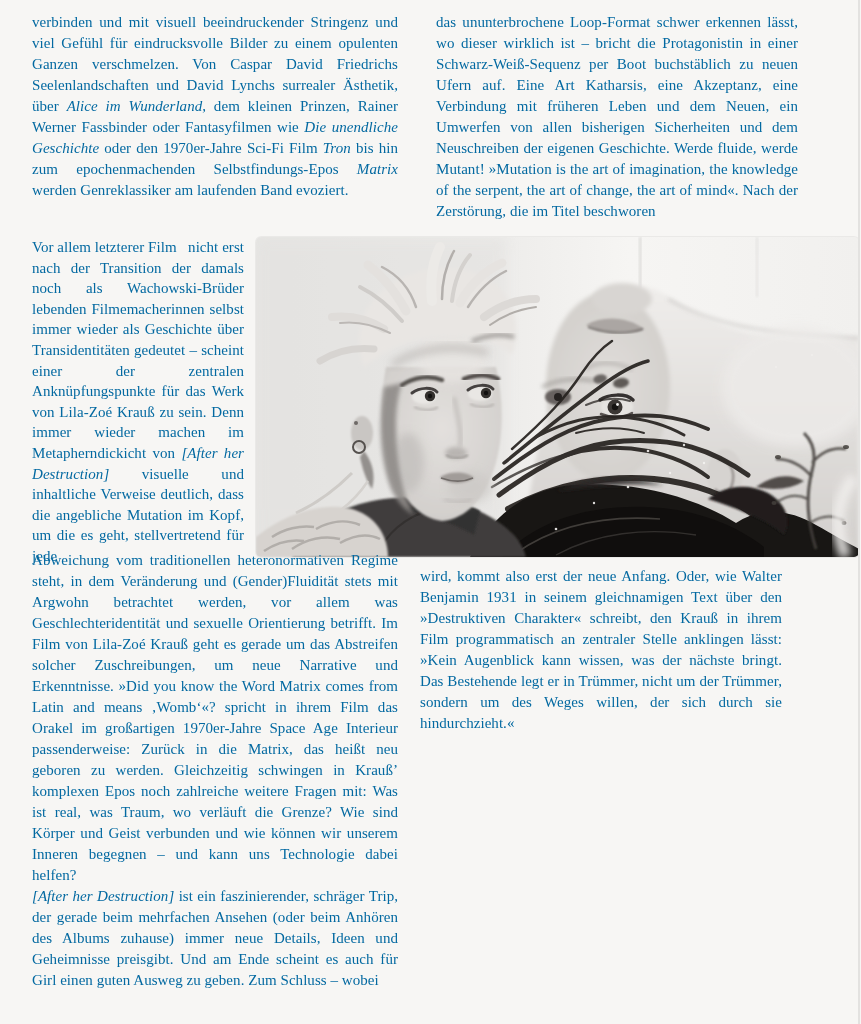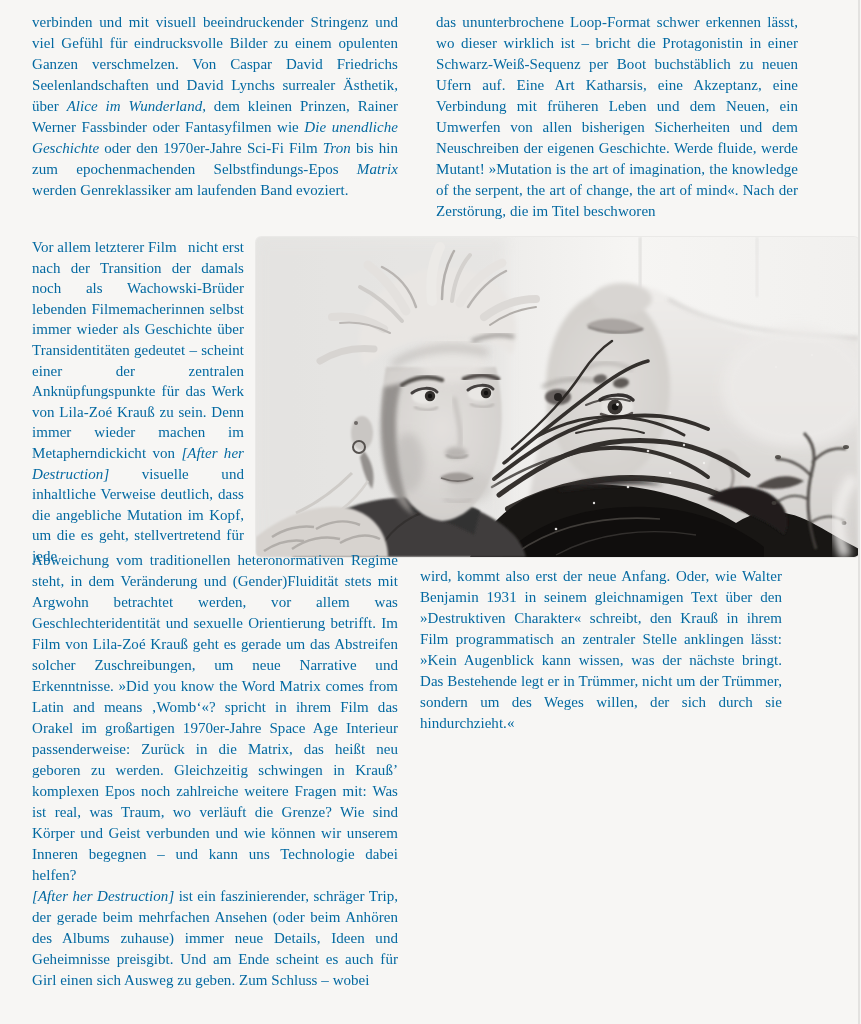--- a/index.html
+++ b/index.html
@@ -235,21 +235,21 @@
           <path d="M 8 314 C 20 306 34 302 48 304"></path>
           <path d="M 60 292 C 74 284 90 282 104 288"></path>
           <path d="M 84 306 C 98 298 112 296 124 302"></path>
         </g>
       </g>
     </svg>
   </figure>
 
   <div class="tblock" style="left:32px;top:550px;width:366px;height:452px;">
       <p><span>Abweichung vom traditionellen heteronormativen Regime steht, in dem Veränderung und (Gender)Fluidität stets mit Argwohn betrachtet werden, vor allem was Geschlechteridentität und sexuelle Orientierung betrifft. Im Film von Lila-Zoé Krauß geht es gerade um das Abstreifen solcher Zuschreibungen, um neue Narrative und Erkenntnisse. »Did you know the Word Matrix comes from Latin and means ‚Womb‘«? spricht in ihrem Film das Orakel im großartigen 1970er-Jahre Space Age Interieur passenderweise: Zurück in die Matrix, das heißt neu geboren zu werden. Gleichzeitig schwingen in Krauß’ komplexen Epos noch zahlreiche weitere Fragen mit: Was ist real, was Traum, wo verläuft die Grenze? Wie sind Körper und Geist verbunden und wie können wir unserem Inneren begegnen – und kann uns Technologie dabei helfen?</span></p>
-      <p><span class="it">[After her Destruction]</span><span> ist ein faszinierender, schräger Trip, der gerade beim mehrfachen Ansehen (oder beim Anhören des Albums zuhause) immer neue Details, Ideen und Geheimnisse preisgibt. Und am Ende scheint es auch für Girl einen sich Ausweg zu geben. Zum Schluss – wobei</span></p>
+      <p><span class="it">[After her Destruction]</span><span> ist ein faszinierender, schräger Trip, der gerade beim mehrfachen Ansehen (oder beim Anhören des Albums zuhause) immer neue Details, Ideen und Geheimnisse preisgibt. Und am Ende scheint es auch für Girl einen guten Ausweg zu geben. Zum Schluss – wobei</span></p>
     </div>
 
   <div class="tblock" style="left:420px;top:566px;width:362px;height:180px;">
       <p><span>wird, kommt also erst der neue Anfang. Oder, wie Walter Benjamin 1931 in seinem gleichnamigen Text über den »Destruktiven Charakter« schreibt, den Krauß in ihrem Film programmatisch an zentraler Stelle anklingen lässt: »Kein Augenblick kann wissen, was der nächste bringt. Das Bestehende legt er in Trümmer, nicht um der Trümmer, sondern um des Weges willen, der sich durch sie hindurchzieht.«</span></p>
     </div>
 
   <div class="edge-line"></div>
 </div>
 
 </body></html>

